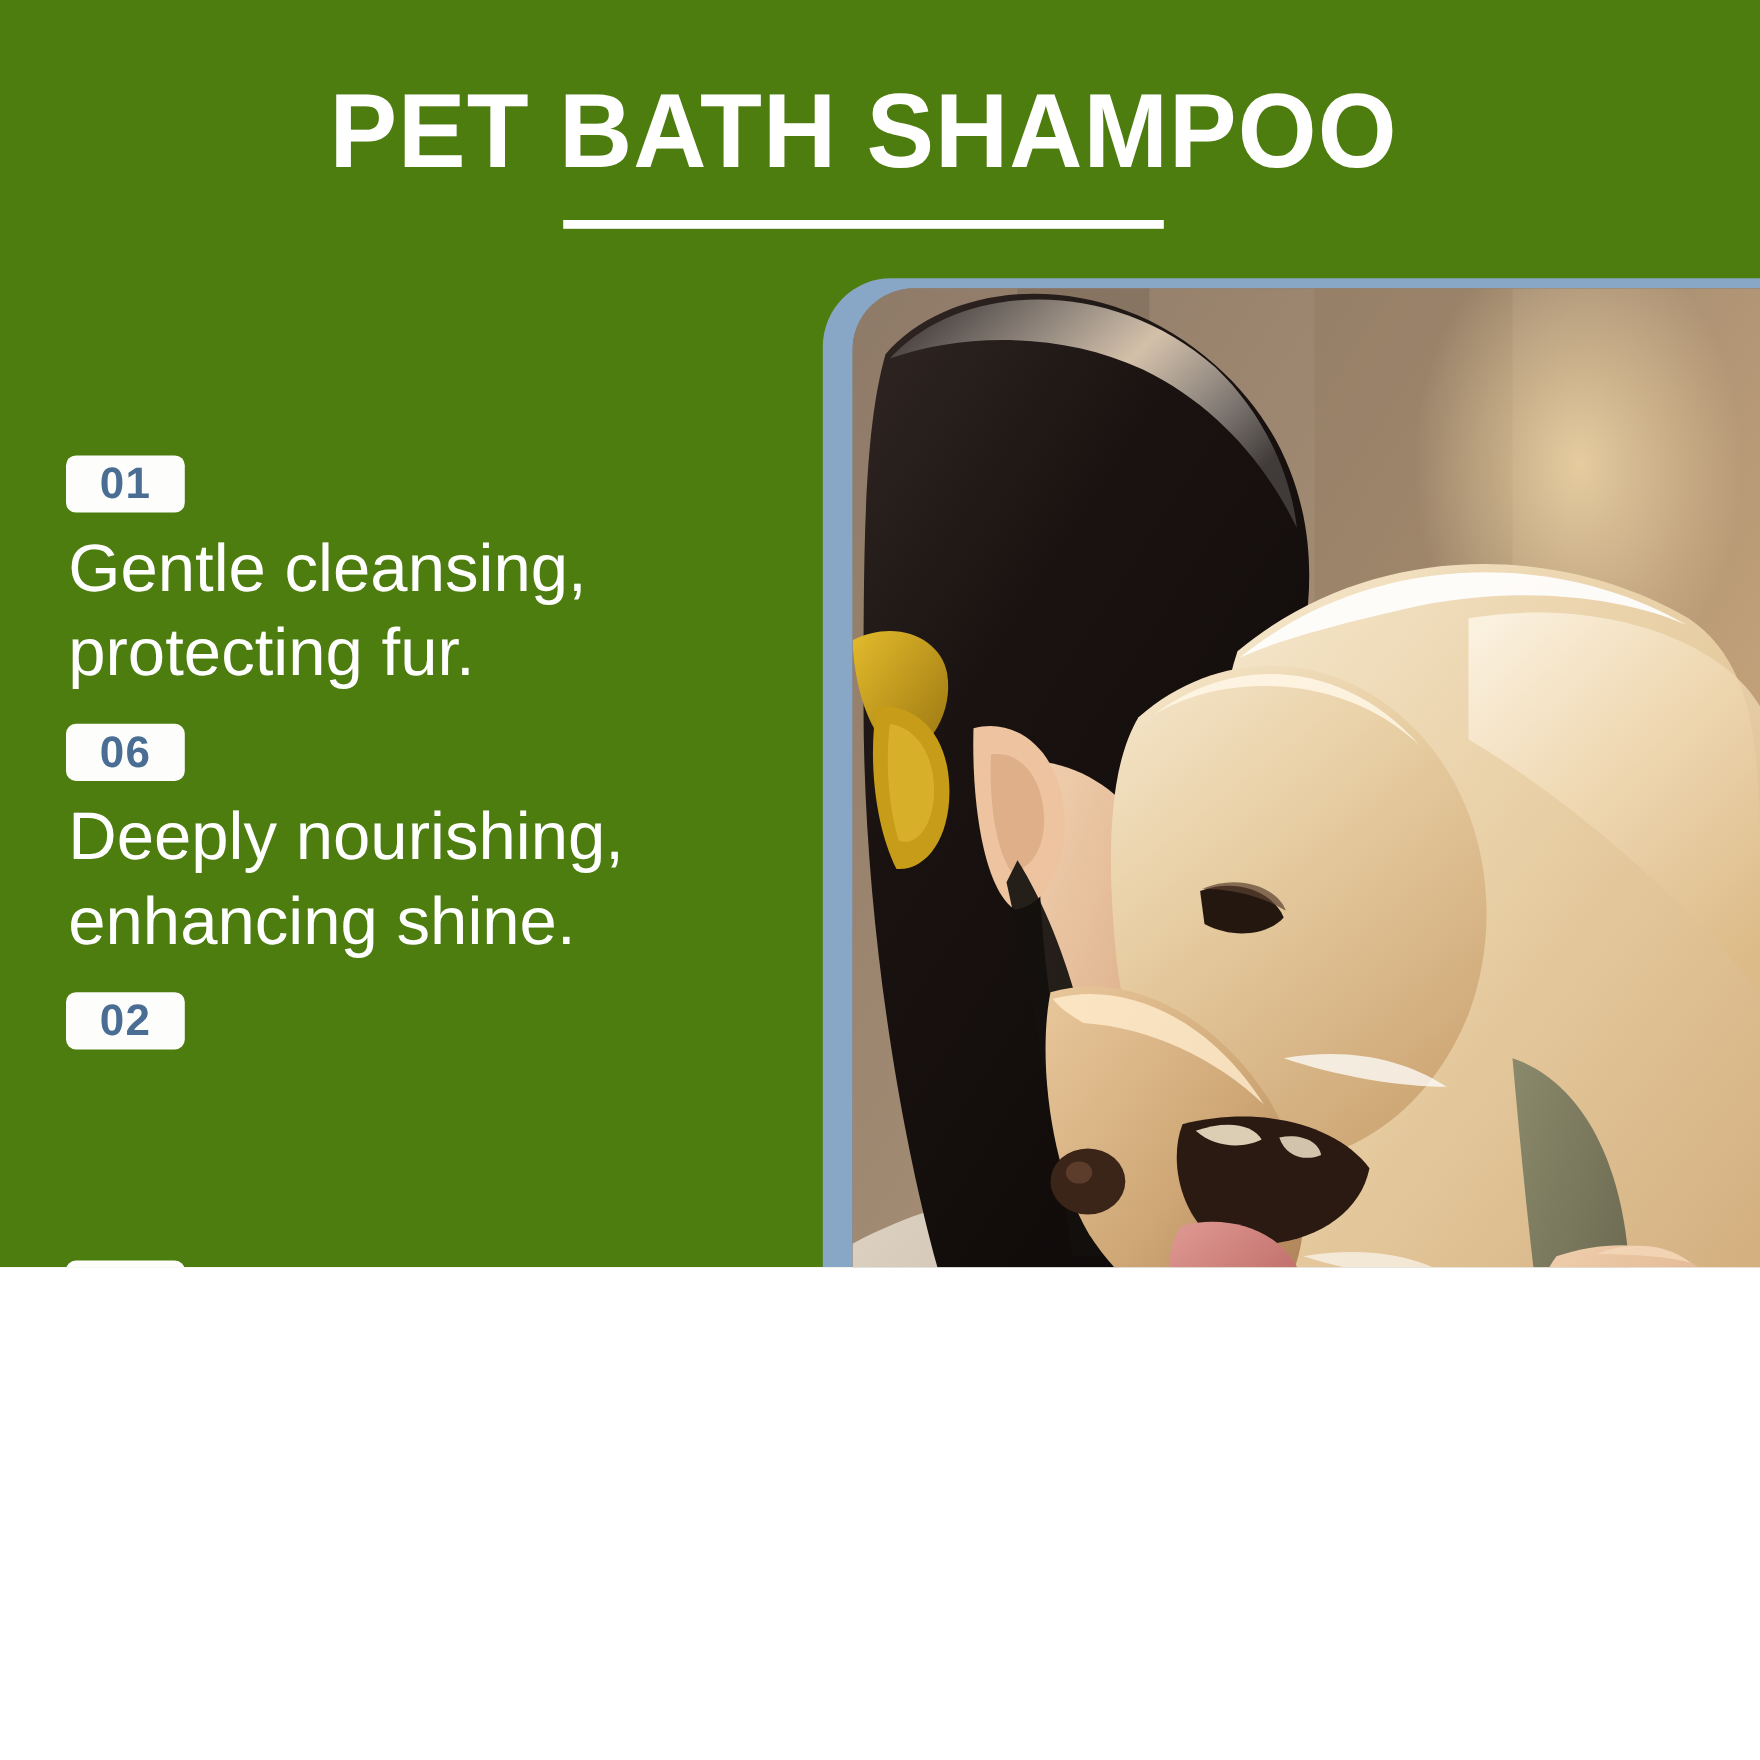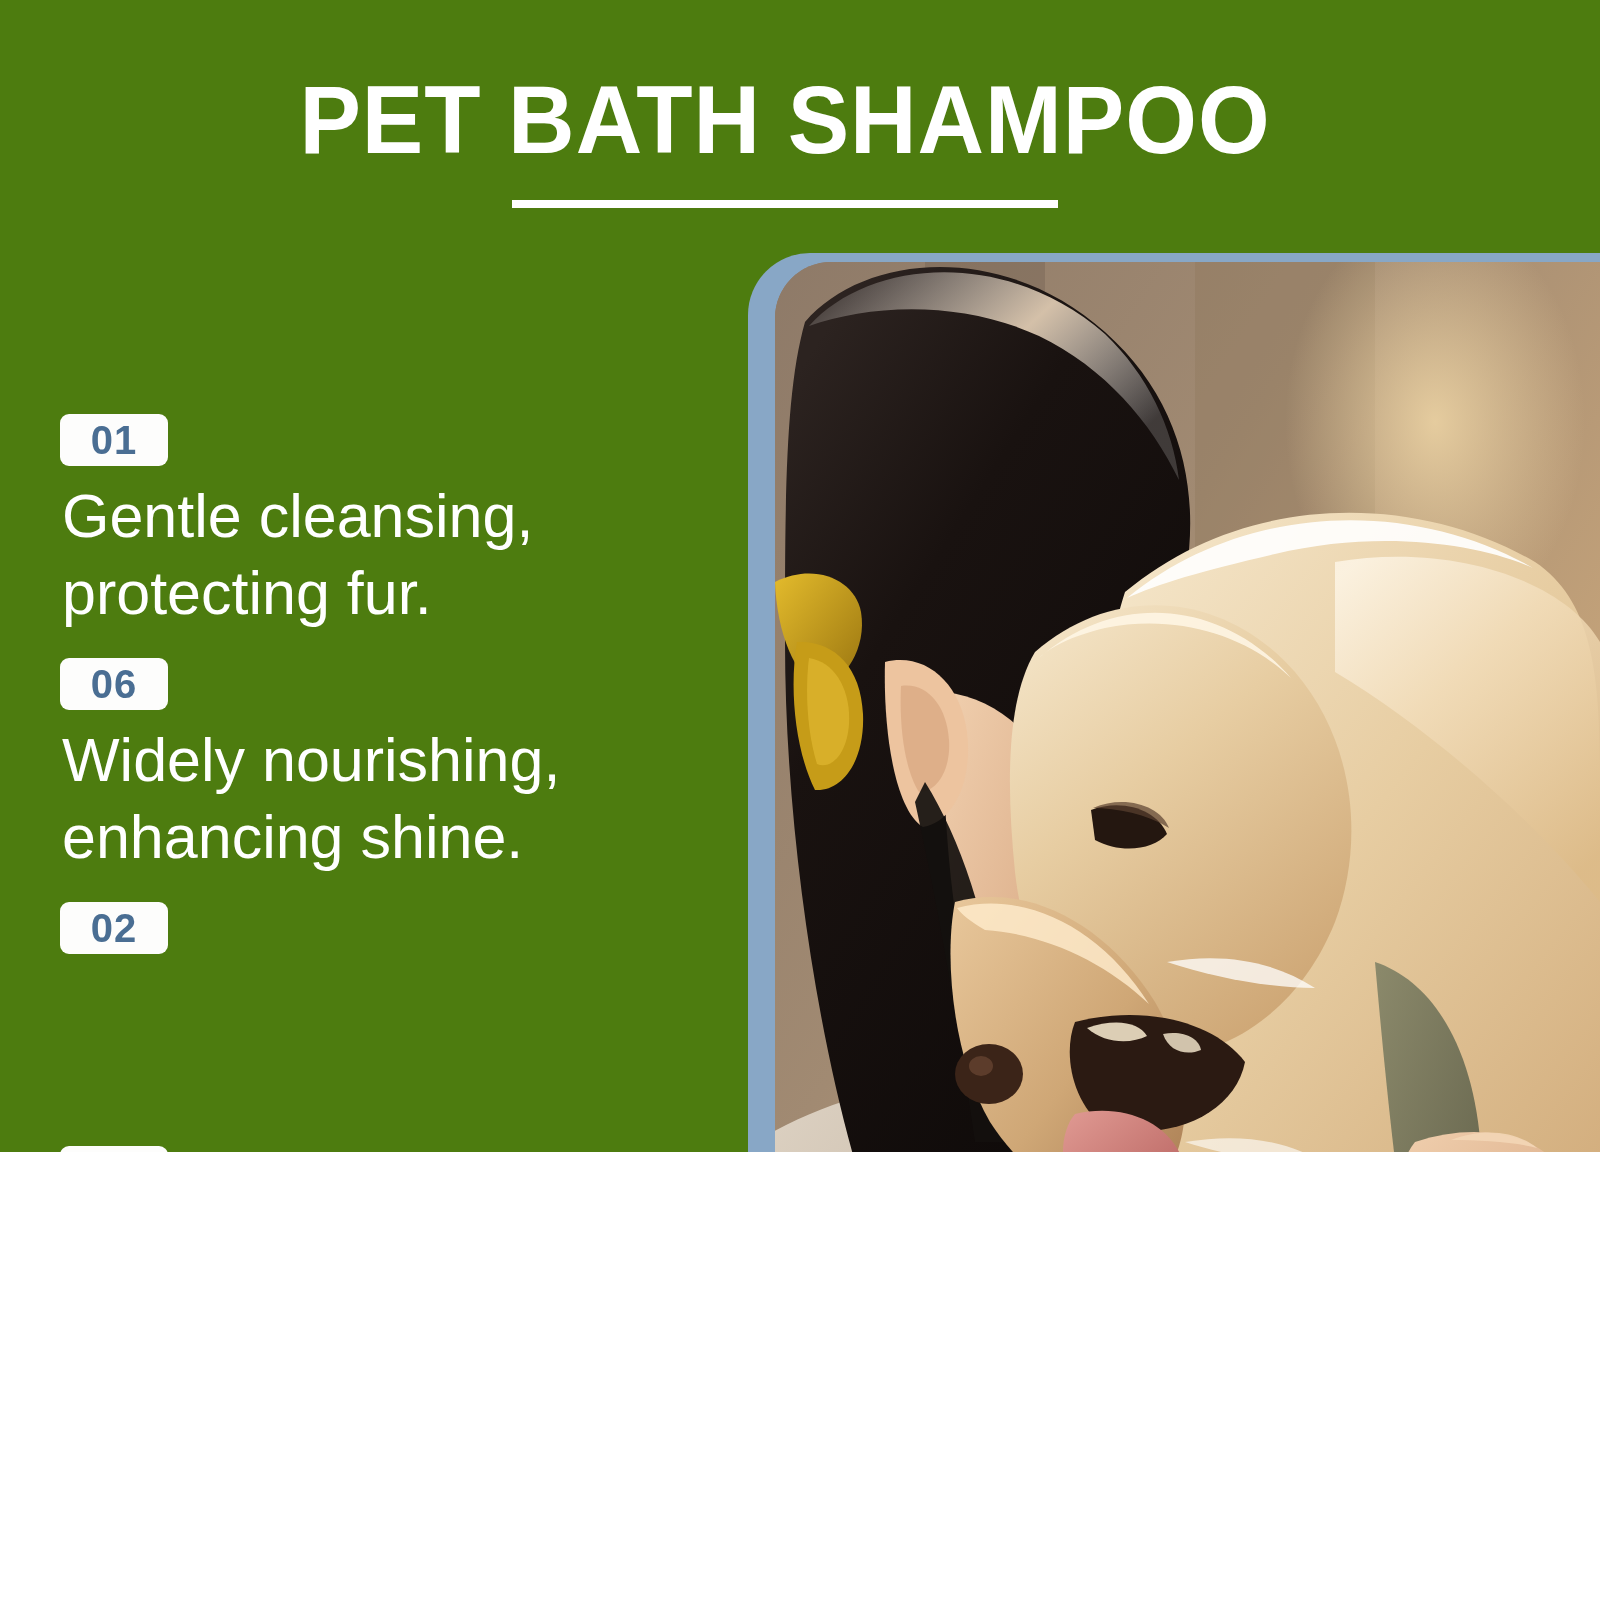--- a/index.html
+++ b/index.html
@@ -109,21 +109,21 @@
 
   <div class="features">
 
     <div class="feature">
       <span class="badge">01</span>
       <div class="feature-text">Gentle cleansing, protecting fur.</div>
     </div>
 
     <div class="feature">
       <span class="badge">06</span>
-      <div class="feature-text">Widely nourishing, enhancing shine.</div>
+      <div class="feature-text">Deeply nourishing, enhancing shine.</div>
     </div>
 
     <div class="feature">
       <span class="badge">02</span>
     </div>
 
     <div class="feature">
       <span class="badge">04</span>
     </div>
 

